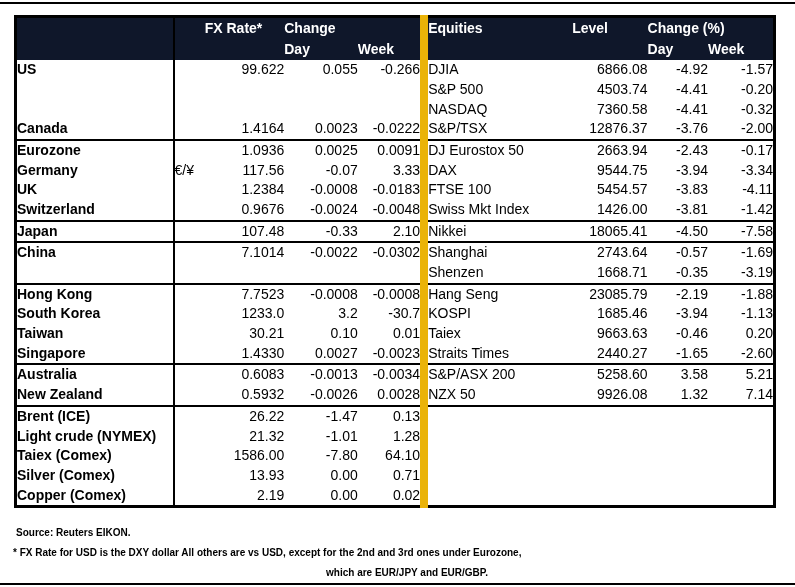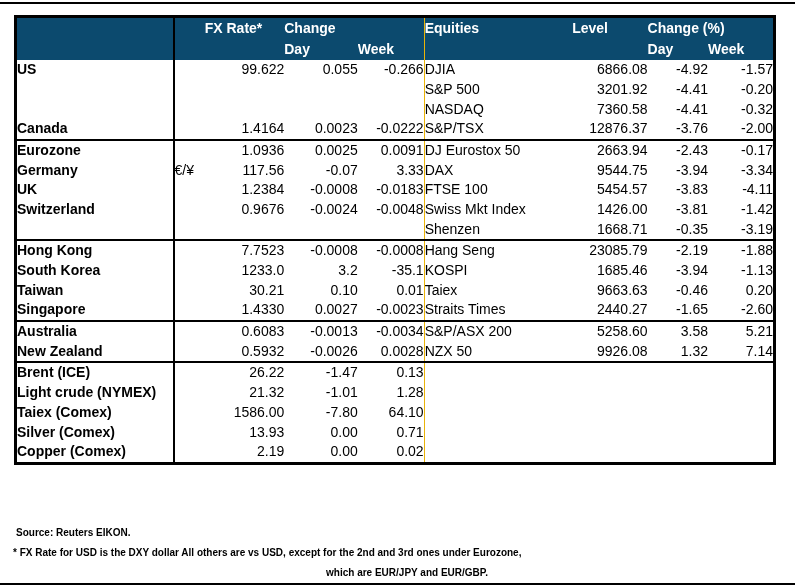--- a/index.html
+++ b/index.html
@@ -14,25 +14,25 @@
   table.mkt {
     position:absolute; left:14px; top:15px; width:762px;
     border-collapse:collapse; table-layout:fixed;
     font-size:14px; border:3px solid #000;
   }
   .mkt th, .mkt td {
     padding:0; height:19.7px; line-height:1.1;
     overflow:hidden; white-space:nowrap; vertical-align:middle;
   }
   .mkt thead th {
-    background:#0c4a6e; color:#ffffff; font-weight:bold;
+    background:#0f172a; color:#ffffff; font-weight:bold;
     height:21px; text-align:left;
   }
   .b1 { border-left:2px solid #000; }
-  .b2 { border-left:1px solid #eab308; }
+  .b2 { border-left:8px solid #eab308; }
   tr.sec td { border-top:2px solid #000; }
 
   .num  { text-align:right; padding-right:4px; }
   .wk   { padding-right:3px;margin-left:12px; }
   .lbl  { font-weight:bold; padding-left:3px; }
   .ind  { padding-left:14px; }
   .pair { padding-left:2px; font-weight:normal; }
   .eq   { padding-left:4px; }
   .fxh  { text-align:right; padding-right:24px; }
   .lvlh { text-align:right; padding-right:13px; }
@@ -94,21 +94,21 @@
         <td class="num">-4.92</td>
         <td class="num wk">-1.57</td>
       </tr>
       <tr>
         <td class="lbl"></td>
         <td class="pair b1"></td>
         <td class="num"></td>
         <td class="num"></td>
         <td class="num wk"></td>
         <td class="eq b2">S&amp;P 500</td>
-        <td class="num">3201.92</td>
+        <td class="num">4503.74</td>
         <td class="num">-4.41</td>
         <td class="num wk">-0.20</td>
       </tr>
       <tr>
         <td class="lbl"></td>
         <td class="pair b1"></td>
         <td class="num"></td>
         <td class="num"></td>
         <td class="num wk"></td>
         <td class="eq b2">NASDAQ</td>
@@ -164,20 +164,42 @@
         <td class="lbl">Switzerland</td>
         <td class="pair b1"></td>
         <td class="num">0.9676</td>
         <td class="num">-0.0024</td>
         <td class="num wk">-0.0048</td>
         <td class="eq b2">Swiss Mkt Index</td>
         <td class="num">1426.00</td>
         <td class="num">-3.81</td>
         <td class="num wk">-1.42</td>
       </tr>
+      <tr class="sec">
+        <td class="lbl">Japan</td>
+        <td class="pair b1"></td>
+        <td class="num">107.48</td>
+        <td class="num">-0.33</td>
+        <td class="num wk">2.10</td>
+        <td class="eq b2">Nikkei</td>
+        <td class="num">18065.41</td>
+        <td class="num">-4.50</td>
+        <td class="num wk">-7.58</td>
+      </tr>
+      <tr class="sec">
+        <td class="lbl">China</td>
+        <td class="pair b1"></td>
+        <td class="num">7.1014</td>
+        <td class="num">-0.0022</td>
+        <td class="num wk">-0.0302</td>
+        <td class="eq b2">Shanghai</td>
+        <td class="num">2743.64</td>
+        <td class="num">-0.57</td>
+        <td class="num wk">-1.69</td>
+      </tr>
       <tr>
         <td class="lbl"></td>
         <td class="pair b1"></td>
         <td class="num"></td>
         <td class="num"></td>
         <td class="num wk"></td>
         <td class="eq b2">Shenzen</td>
         <td class="num">1668.71</td>
         <td class="num">-0.35</td>
         <td class="num wk">-3.19</td>
@@ -191,21 +213,21 @@
         <td class="eq b2">Hang Seng</td>
         <td class="num">23085.79</td>
         <td class="num">-2.19</td>
         <td class="num wk">-1.88</td>
       </tr>
       <tr>
         <td class="lbl">South Korea</td>
         <td class="pair b1"></td>
         <td class="num">1233.0</td>
         <td class="num">3.2</td>
-        <td class="num wk">-35.1</td>
+        <td class="num wk">-30.7</td>
         <td class="eq b2">KOSPI</td>
         <td class="num">1685.46</td>
         <td class="num">-3.94</td>
         <td class="num wk">-1.13</td>
       </tr>
       <tr>
         <td class="lbl">Taiwan</td>
         <td class="pair b1"></td>
         <td class="num">30.21</td>
         <td class="num">0.10</td>

